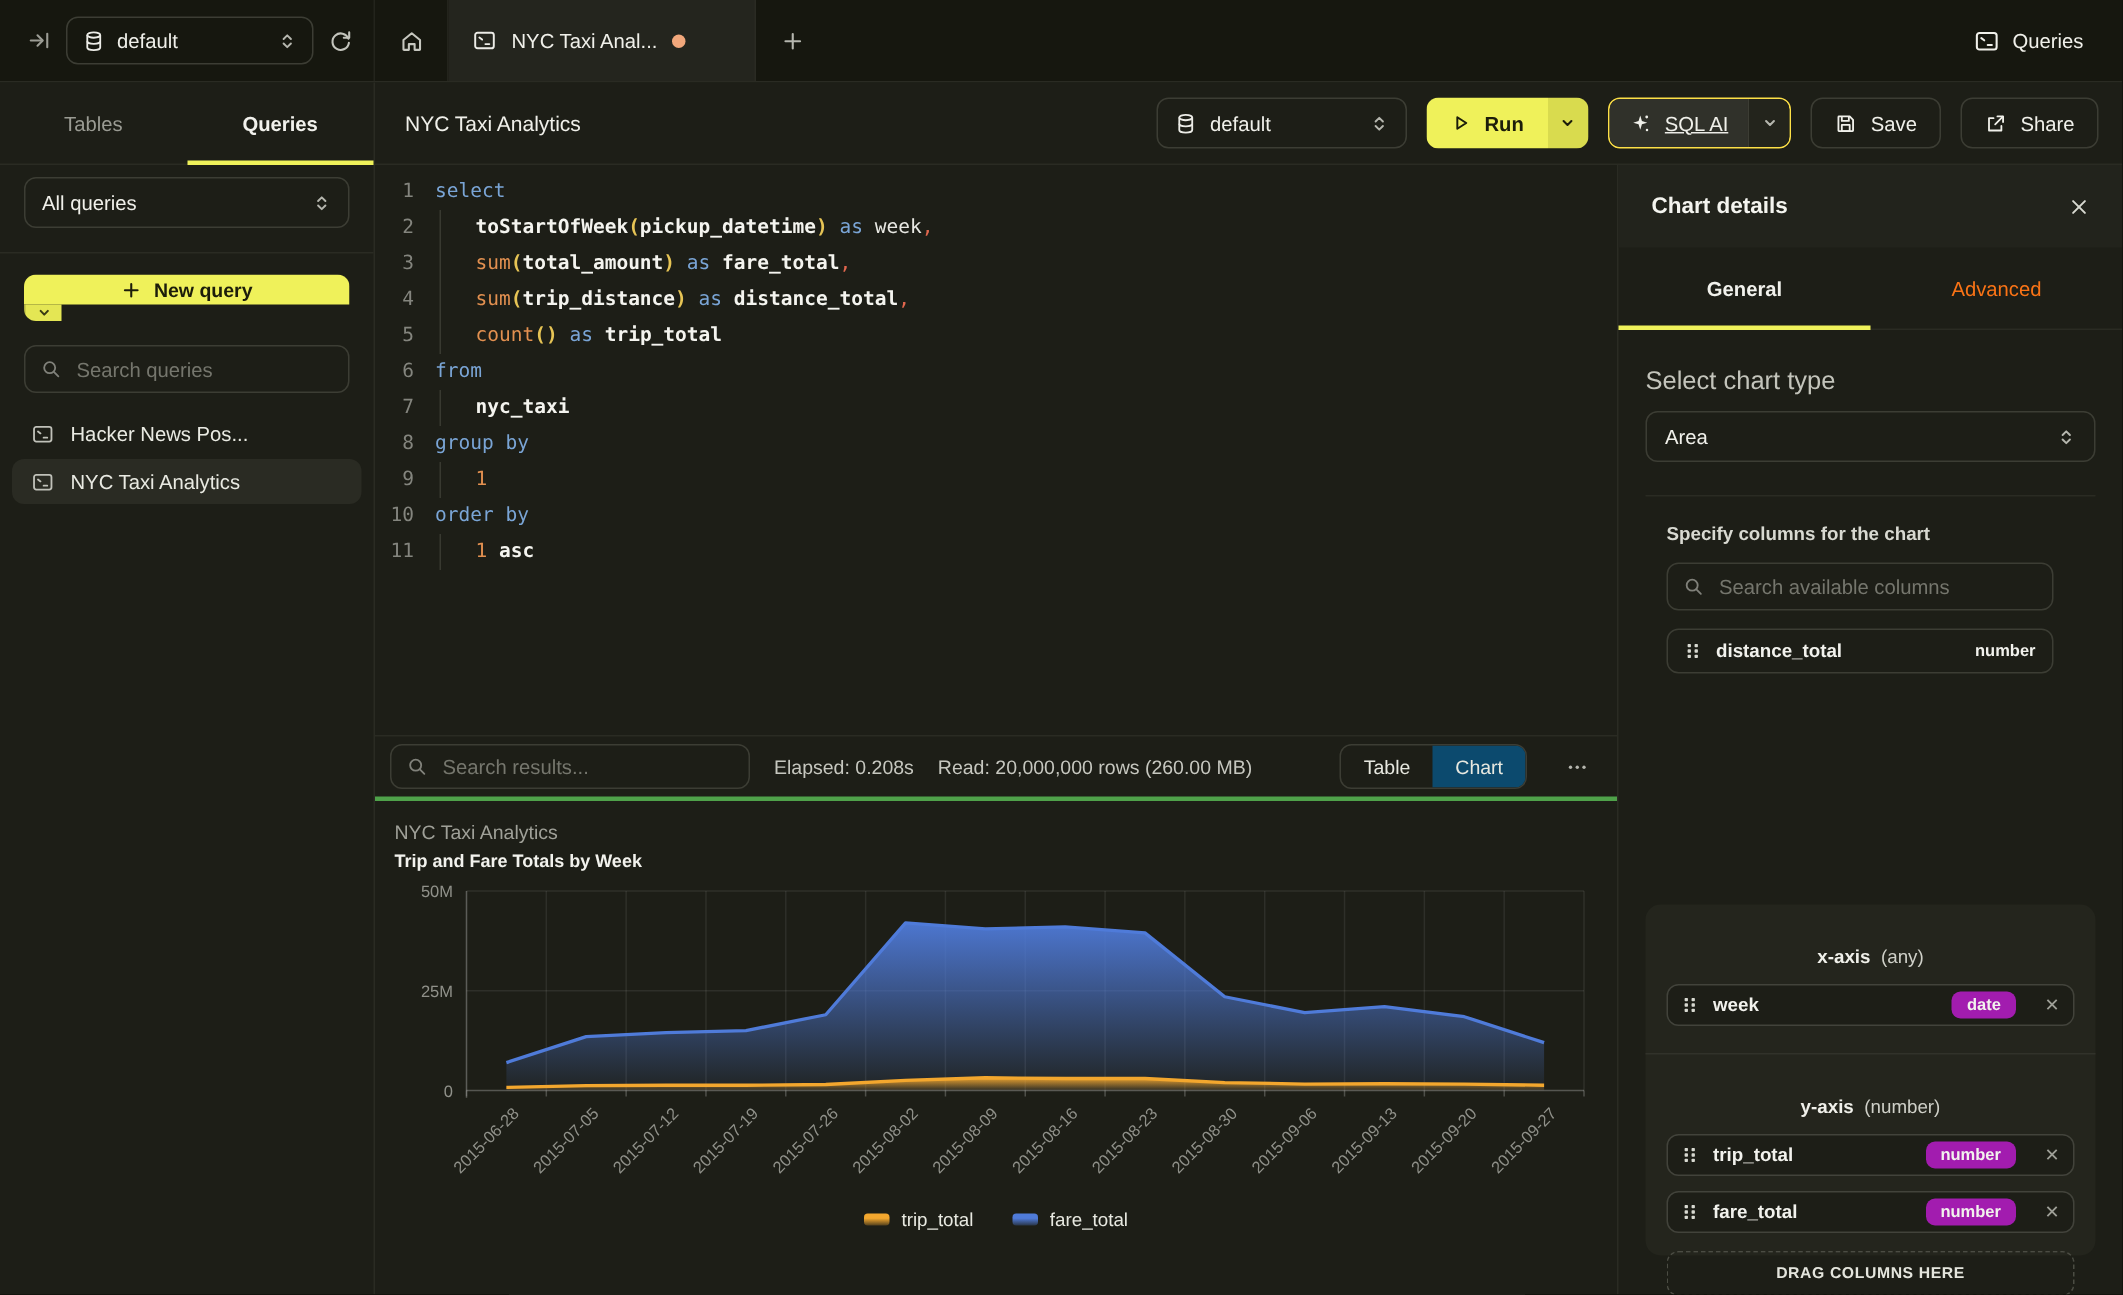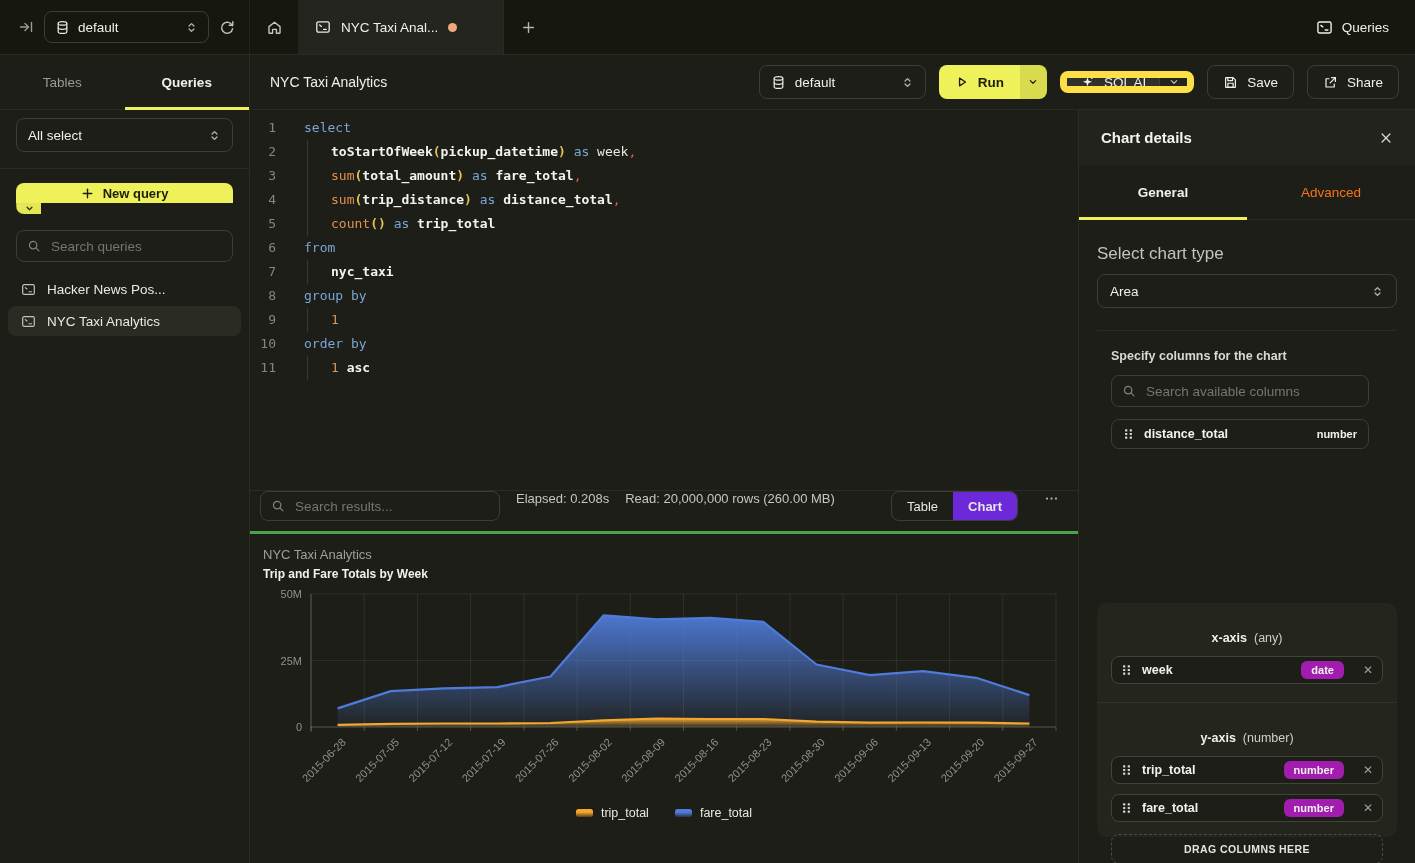--- a/index.html
+++ b/index.html
@@ -40,21 +40,21 @@
   .row2-tools{margin-left:auto;display:flex;align-items:center;gap:13px;}
   .select{display:flex;align-items:center;gap:9px;border:1px solid #3c3d34;border-radius:8px;
           height:34px;padding:0 11px;box-sizing:border-box;}
   .db-select{width:167px;}
   .select .lbl{font-size:13.5px;color:#f0f0ea;flex:1;}
   .chev-ud{color:#b5b6ae;}
   .run-group{display:flex;height:34px;border-radius:8px;overflow:hidden;}
   .run-main{display:flex;align-items:center;gap:9px;padding:0 16px;background:#eff15a;
             color:#1c1d0a;font-weight:700;font-size:13.5px;}
   .run-chev{width:27px;background:#d9db4e;color:#1c1d0a;}
-  .sqlai-group{display:flex;height:22px;border:7px solid #fde047;border-radius:8px;overflow:hidden;box-sizing:border-box;}
+  .sqlai-group{display:flex;height:34px;border:1px solid #fde047;border-radius:8px;overflow:hidden;box-sizing:border-box;text-decoration:underline;}
   .sqlai-main{display:flex;align-items:center;gap:9px;padding:0 13px;background:#30312a;font-size:13.5px;color:#f0f0ea;}
   .sqlai-chev{width:28px;background:#23241c;border-left:1px solid #3c3d34;color:#b5b6ae;box-sizing:border-box;}
   .btn{display:flex;align-items:center;gap:9px;border:1px solid #3c3d34;border-radius:8px;
        height:34px;padding:0 15px;font-size:13.5px;color:#f0f0ea;box-sizing:border-box;}
 
   
   .sidebar{position:absolute;top:110px;left:0;width:250px;bottom:0;box-sizing:border-box;
            border-right:1px solid #2a2b23;background:#1d1e17;padding:8px 16px 0 16px;}
   .input{display:flex;align-items:center;gap:8px;height:32px;border:1px solid #3c3d34;
          border-radius:8px;padding:0 10px;box-sizing:border-box;color:#80817a;}
@@ -74,38 +74,38 @@
   .q-item{display:flex;align-items:center;gap:11px;height:30px;padding:0 13px;border-radius:8px;
           font-size:13.5px;color:#e9eae2;margin-top:2px;}
   .q-item .qi{color:#c0c1b9;}
   .q-item.active{background:#2a2b23;}
 
   
   .main{position:absolute;top:110px;left:250px;width:828px;bottom:0;display:flex;flex-direction:column;}
   .editor{height:380px;box-sizing:border-box;padding-top:6px;overflow:hidden;}
   .code-line{display:flex;height:24px;line-height:24px;font-family:"DejaVu Sans Mono","Liberation Mono",monospace;font-size:13px;}
   .ln{width:24px;padding-left:2px;text-align:right;margin-right:14px;color:#84857e;flex:none;}
-  .code{white-space:pre;margin-left:14px;}
+  .code{white-space:pre;}
   .guide{display:inline-block;width:24px;height:24px;margin-left:3px;border-left:1px solid #383930;
          vertical-align:top;box-sizing:border-box;}
   .tk-k{color:#7aa5d6;}
   .tk-f{color:#e29050;}
   .tk-i{color:#f4f4ef;font-weight:700;}
   .tk-p{color:#e6c455;font-weight:700;}
   .tk-u{color:#e2674e;}
   .tk-n{color:#e29050;}
   .tk-w{color:#e8e8e3;}
 
-  .results{height:41px;flex:none;border-top:1px solid #2a2b23;display:flex;align-items:flex-start;
+  .results{height:41px;flex:none;border-top:1px solid #2a2b23;display:flex;align-items:center;
            gap:16px;padding:0 10px;box-sizing:border-box;}
   .results .input{width:240px;height:30px;}
   .stat{font-size:13px;color:#c6c7bf;white-space:nowrap;}
   .toggle{margin-left:auto;display:flex;border:1px solid #3c3d34;border-radius:8px;overflow:hidden;height:30px;box-sizing:border-box;}
   .toggle-seg{display:flex;align-items:center;padding:0 15px;font-size:13px;color:#e7e8e0;}
-  .toggle-seg.active{background:#6d28d9;font-weight:700;}
+  .toggle-seg.active{background:#0c4a6e;font-weight:400;}
   .dots-btn{width:34px;color:#b5b6ae;}
   .green{height:3px;flex:none;background:#4fa24a;}
 
   .chart-card{flex:1;position:relative;background:#1d1e17;}
   .c-title{position:absolute;left:13px;top:13px;font-size:13px;color:#9fa098;}
   .c-sub{position:absolute;left:13px;top:33px;font-size:12px;font-weight:700;color:#f2f2ed;}
   #chart-svg{position:absolute;left:0;top:46px;}
   .legend{position:absolute;left:0;right:0;top:272px;display:flex;justify-content:center;gap:26px;}
   .leg-item{display:flex;align-items:center;gap:8px;font-size:12.5px;color:#e8e9e1;}
   .swatch{width:17px;height:8px;border-radius:2.5px;}
@@ -283,21 +283,21 @@
               <path d="M13 3 7.6 8.4"></path>
             </svg>
           <span>Share</span>
         </div>
       </div>
     </div>
   </div>
 
   <aside class="sidebar">
     <div class="sb-select">
-      <span class="lbl">All select</span>
+      <span class="lbl">All queries</span>
       <svg class="ic chev-ud" width="13" height="13" viewBox="0 0 16 16" fill="none" stroke="currentColor" stroke-width="1.6" stroke-linecap="round" stroke-linejoin="round">
           <path d="M5 6.2 8 3.2l3 3"></path>
           <path d="M5 9.8l3 3 3-3"></path>
         </svg>
     </div>
     <div class="sb-div"></div>
     <div class="nq">
       <div class="nq-main">
         <svg class="ic" width="13" height="13" viewBox="0 0 16 16" fill="none" stroke="currentColor" stroke-width="1.7" stroke-linecap="round">
             <path d="M8 2.8v10.4"></path>

